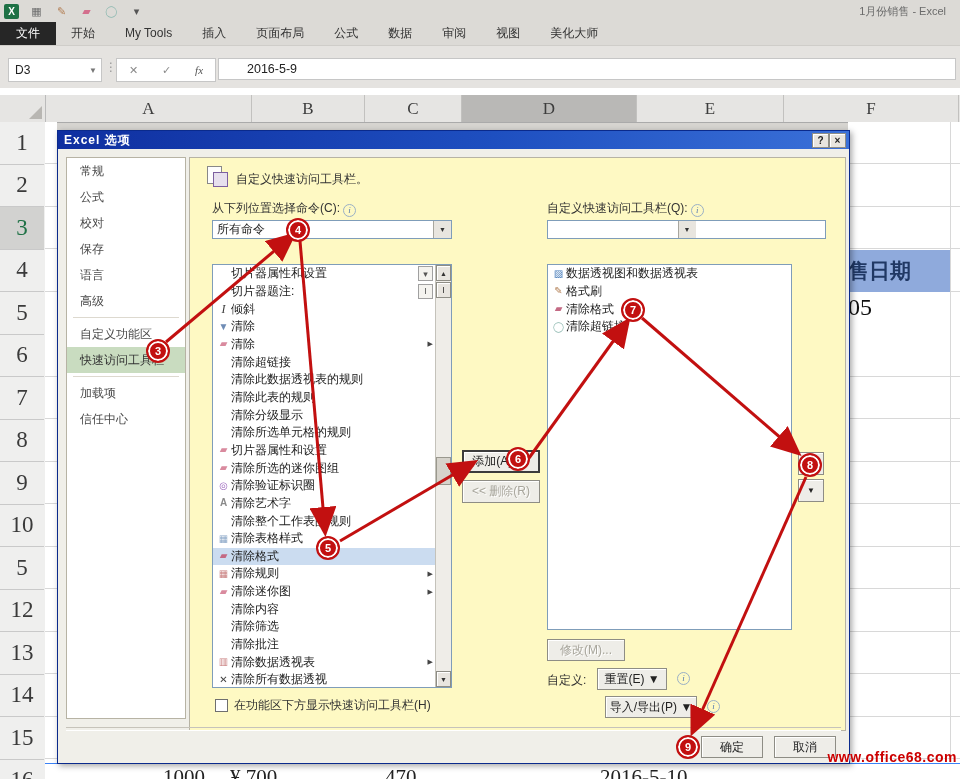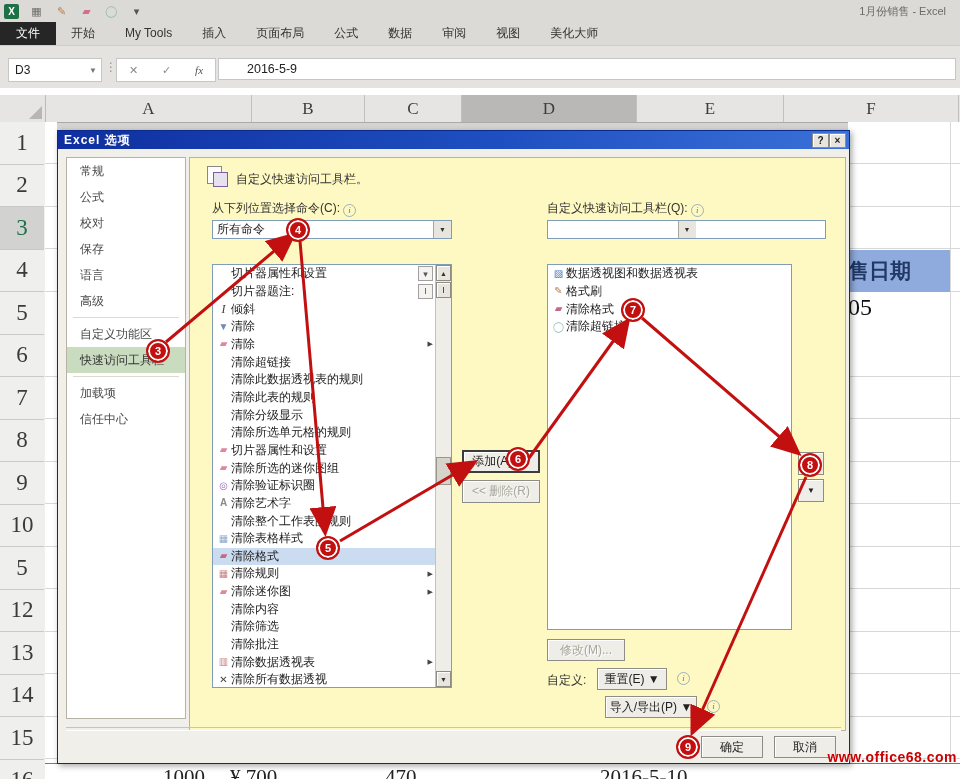--- a/index.html
+++ b/index.html
@@ -381,20 +381,24 @@
         <span style="font-size:8px;">▼</span>
       </div>
 
     <div class="abs btn disabled" style="left:357px;top:481px;width:78px;height:22px;">修改(M)...</div>
     <div class="abs fld-label" style="left:357px;top:514px;">自定义:</div>
     <div class="abs btn" style="left:407px;top:510px;width:70px;height:22px;">重置(E) ▼</div>
     <span class="abs info-i" style="left:484px;top:514px;">i</span>
     <div class="abs btn" style="left:415px;top:538px;width:92px;height:22px;">导入/导出(P) ▼</div>
     <span class="abs info-i" style="left:514px;top:542px;">i</span>
 
+    <div class="abs" style="left:25px;top:539px;display:flex;align-items:center;gap:6px;">
+      <span class="checkbox-box"></span>
+      <span class="fld-label">在功能区下方显示快速访问工具栏(H)</span>
+    </div>
   </div>
 
   <div class="abs" id="groove"></div>
   <div class="abs btn" style="left:643px;top:605px;width:62px;height:22px;">确定</div>
   <div class="abs btn" style="left:716px;top:605px;width:62px;height:22px;">取消</div>
 </div>
 
 <svg class="abs" id="arrow-svg">
   <defs>
     <marker id="ah" markerWidth="10" markerHeight="9" refX="8" refY="4.5" orient="auto">

